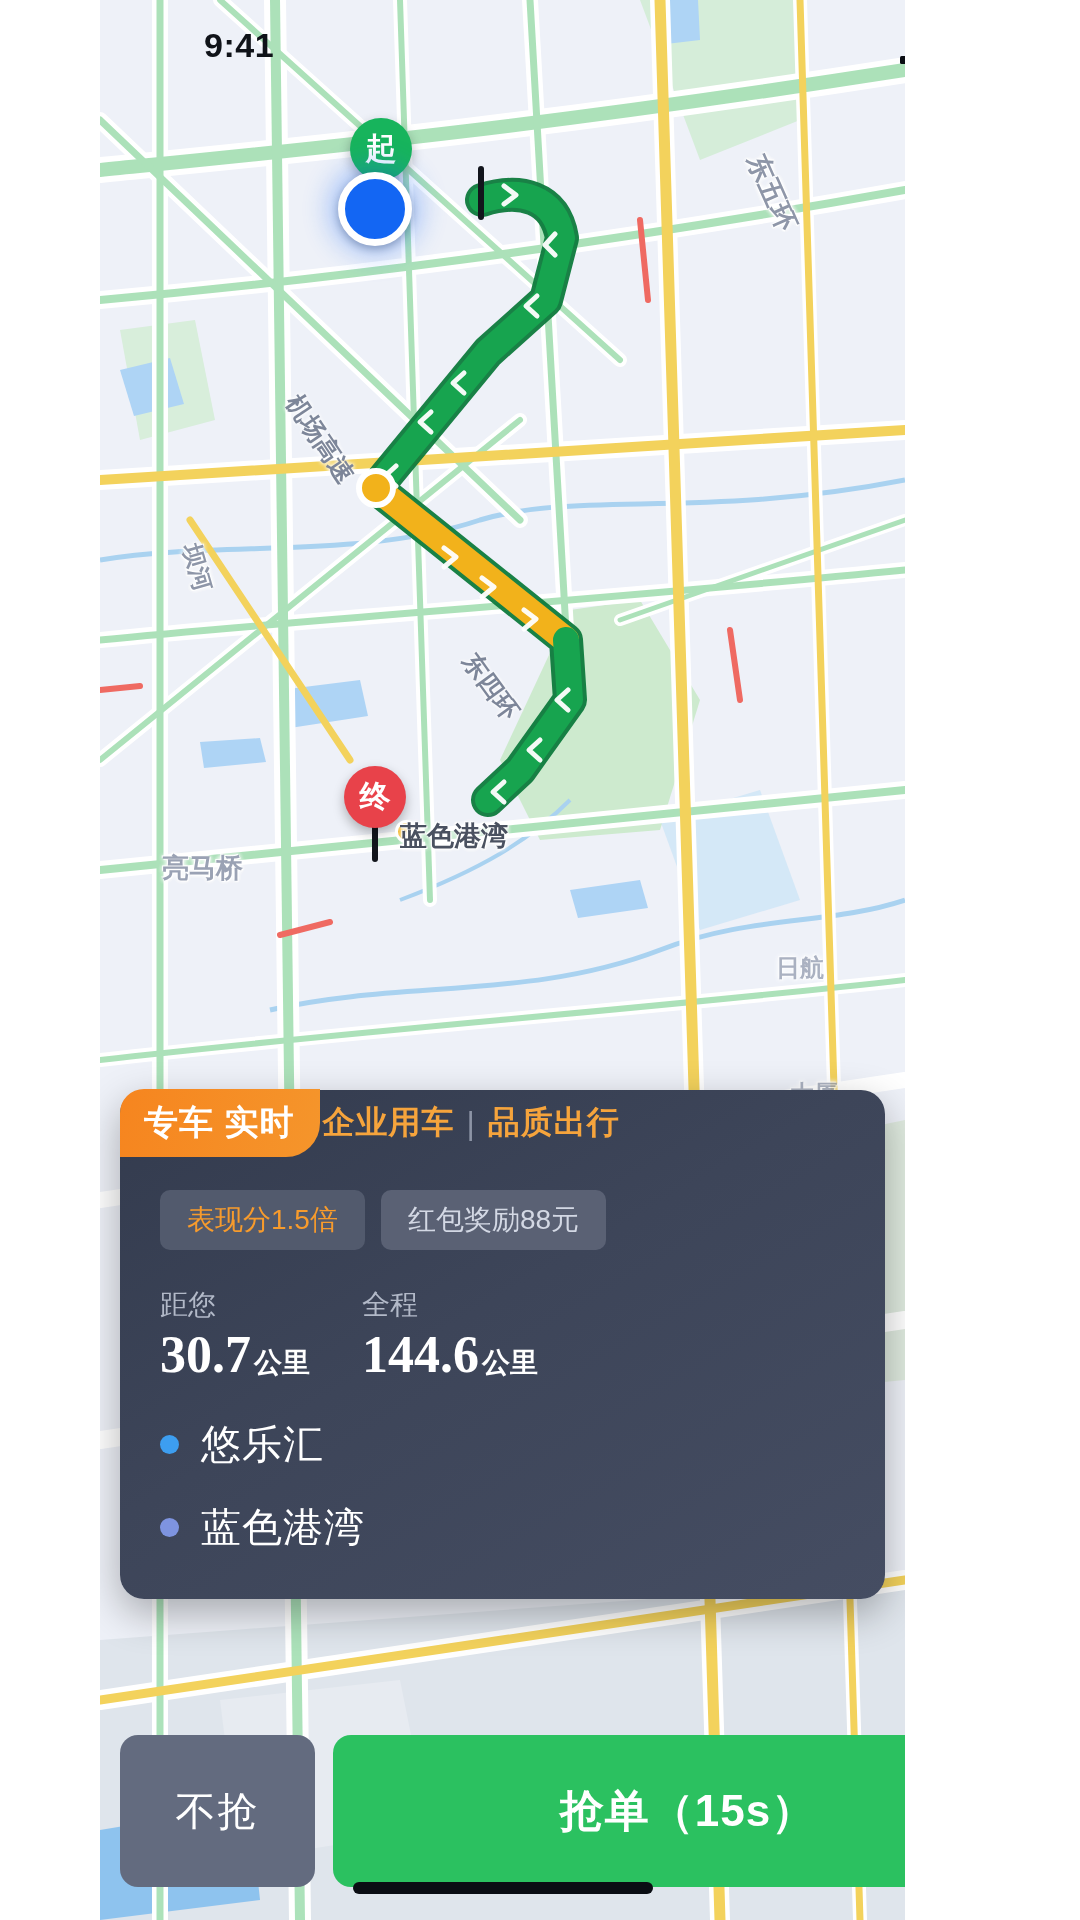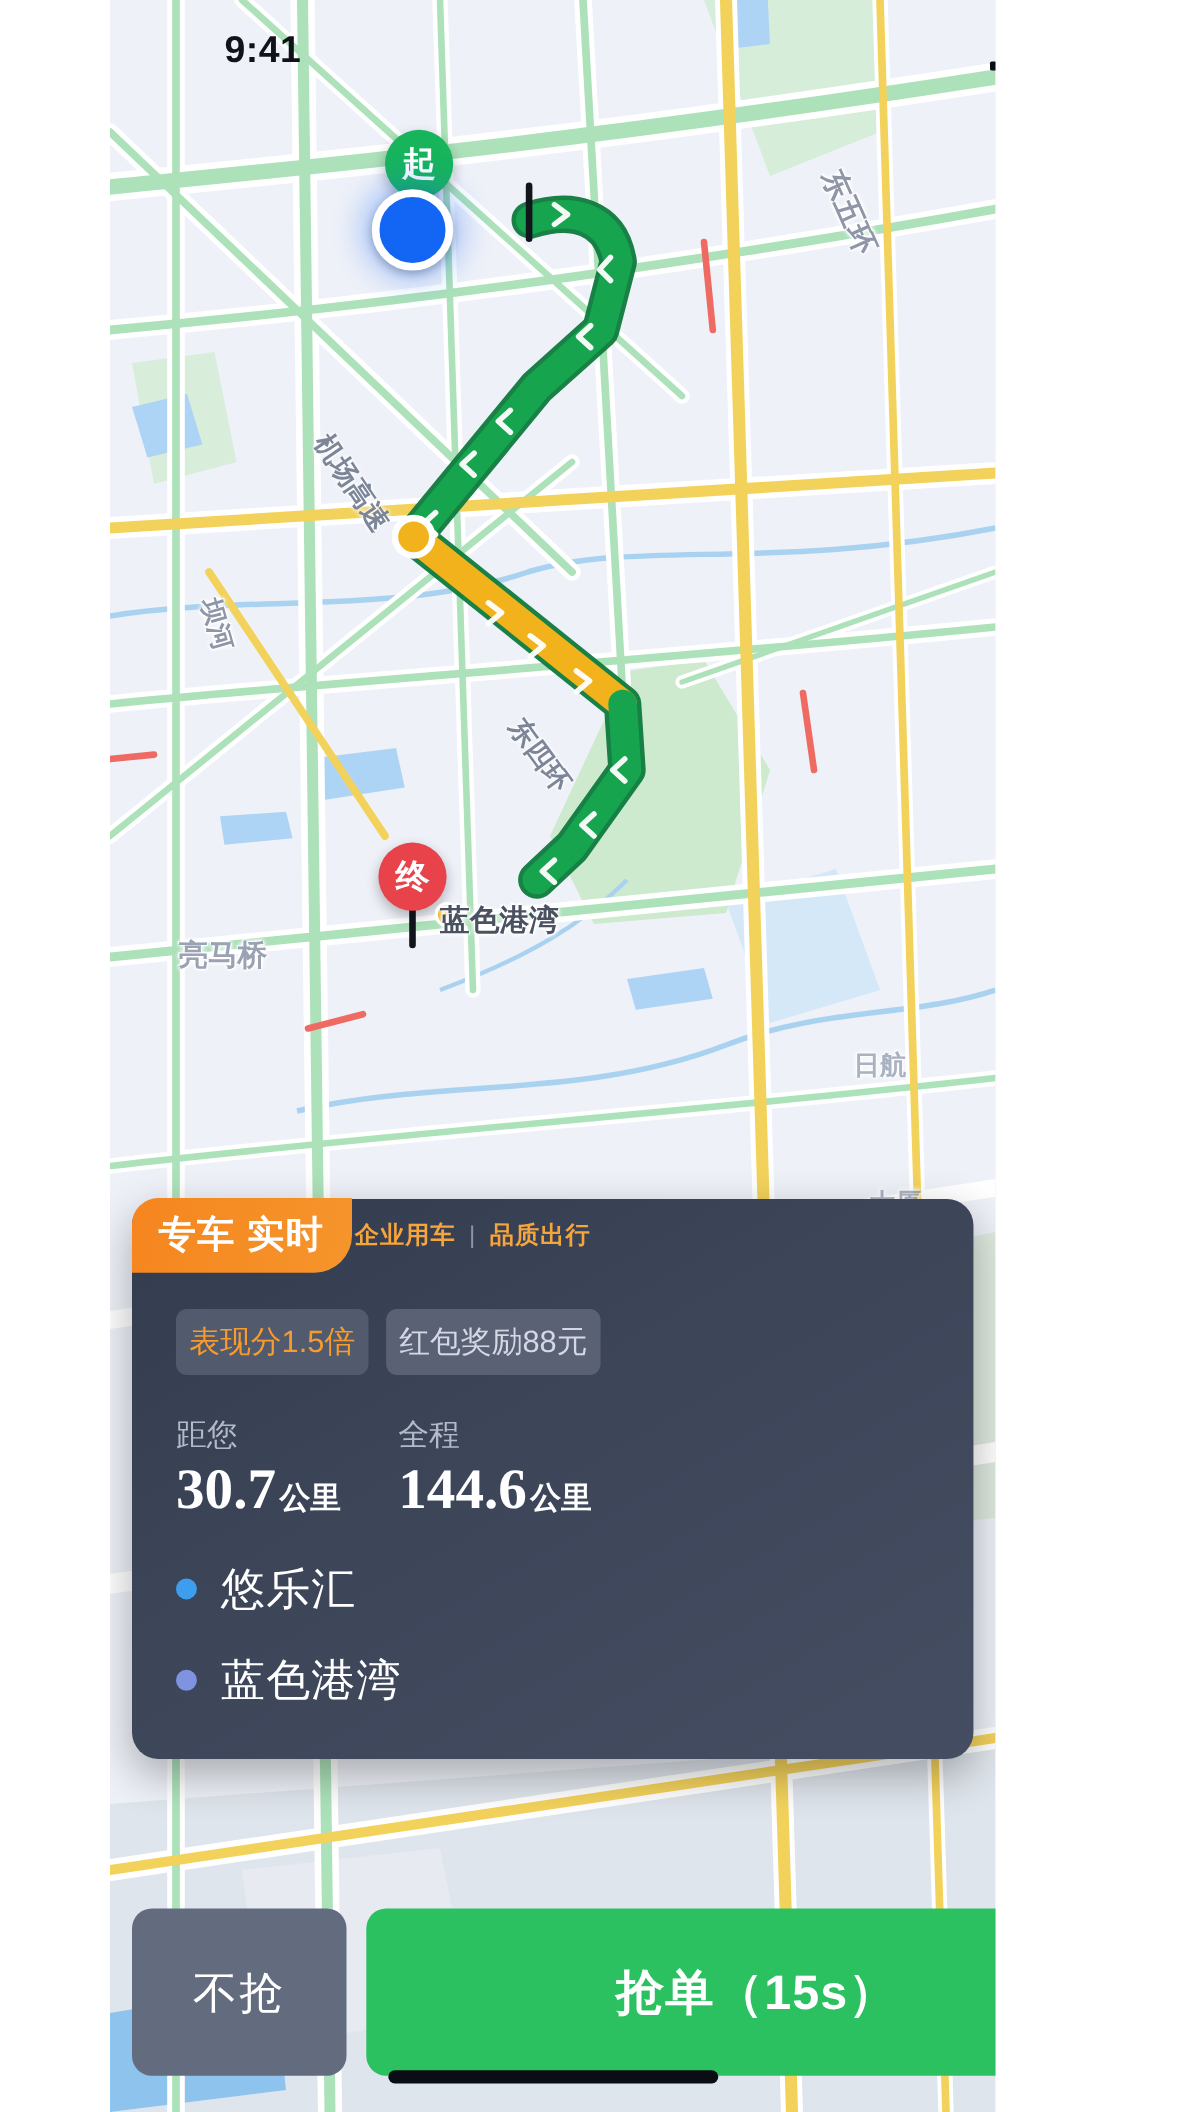--- a/index.html
+++ b/index.html
@@ -56,25 +56,25 @@
   #card{position:absolute;left:20px;top:1090px;width:765px;
         background:linear-gradient(150deg,#333b4e 0%,#3d4559 45%,#454d62 100%);
         border-radius:24px;box-shadow:0 14px 40px rgba(0,0,0,.3);z-index:30;}
 
   #tabrow{position:absolute;left:0;top:-1px;display:flex;align-items:stretch;height:68px;z-index:2;}
   #tagmain{background:linear-gradient(100deg,#f6851f 0%,#f5952b 100%);
            border-top-left-radius:24px;border-bottom-right-radius:34px;
            display:flex;align-items:center;padding:0 26px 0 24px;
            color:#fff;font-size:34px;font-weight:700;letter-spacing:1px;}
   #tagsub{display:flex;align-items:center;padding:0 26px 0 20px;margin-left:-18px;
-          color:#f6a43c;font-size:22px;font-weight:600;letter-spacing:1px;}
+          color:#f6a43c;font-size:32px;font-weight:600;letter-spacing:1px;}
   #tagsub .sep{color:#8d94a6;margin:0 12px;font-weight:400;}
 
   #badges{display:flex;gap:16px;padding:100px 0 0 40px;}
-  .badge{background:#5a6174;border-radius:10px;padding:11px 12px;
+  .badge{background:#5a6174;border-radius:10px;padding:11px 27px;
          font-size:28px;color:#d3d8e4;white-space:nowrap;}
   .badge.hl{color:#f79b2c;background:#525a6d;}
 
   #dist{display:flex;padding:36px 0 0 40px;gap:52px;}
   .dcol{min-width:0;font-family:Liberation Serif, serif;}
   .dlabel{color:#b2b9c8;font-size:28px;margin-bottom:4px;}
   .dval{color:#fff;font-weight:700;font-size:52px;line-height:1.05;white-space:nowrap;}
   .dval em{font-style:normal;font-size:28px;font-weight:700;margin-left:3px;}
 
   #addrs{padding:34px 0 44px 40px;}

